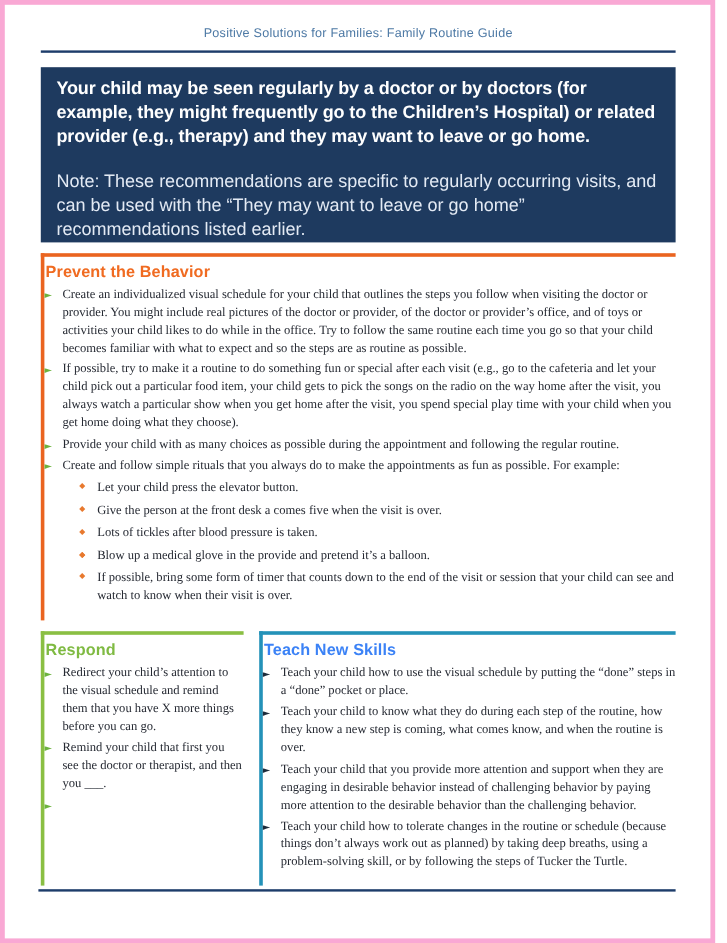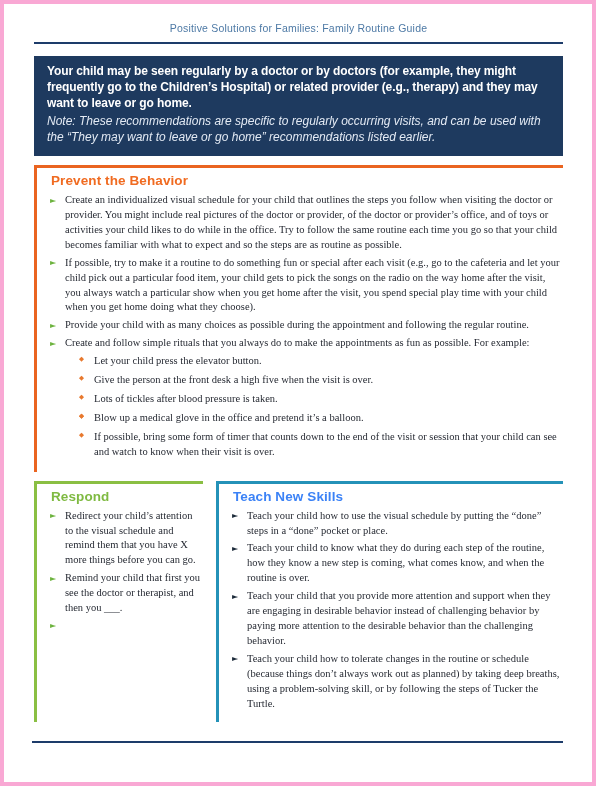--- a/index.html
+++ b/index.html
@@ -10,27 +10,27 @@
   }
   .content { padding:18px 29px 0 30px; }
 
   .doc-header {
     text-align:center; color:#4d79a5; font-size:10.5px; letter-spacing:0.2px;
     margin-bottom:8px;
   }
   .header-rule { height:2px; background:#1d3c6a; margin-bottom:12px; }
 
   .banner {
-    background:#1e3a5f; color:#ffffff; padding:8px 13px 10px 13px;
-    font-size:12px; line-height:1.32;
+    background:#1e3a5f; color:#ffffff; padding:8px 13px 0 13px;
+    font-size:15px; line-height:1.32;
   }
   .banner-bold { font-weight:bold; letter-spacing:-0.1px; }
-  .banner-note { font-style:italic; color:#e3eaf4; margin-top:3px; }
+  .banner-note { color:#e3eaf4; margin-top:19px; }
 
-  .section { border-top:3px solid; border-left:3px solid; padding:5px 0 8px 13px; box-sizing:border-box; }
+  .section { border-top:3px solid; border-left:3px solid; padding:5px 0 8px 0; box-sizing:border-box; }
   .section h2 { margin:0 0 5px 1px; font-size:13.5px; letter-spacing:0.1px; }
 
   .prevent { border-color:#ea6420; margin-top:9px; }
   .prevent h2 { color:#f06b21; }
   .respond  { border-color:#8abf43; width:169px; flex:none; min-height:176px; }
   .respond h2 { color:#7fba42; }
   .teach    { border-color:#2492b8; flex:1; min-height:166px; }
   .teach h2 { color:#3b82f6; }
 
   .columns { display:flex; gap:13px; margin-top:9px;justify-content:center; }
@@ -94,32 +94,32 @@
         <li>
           <span class="arrow">►</span>
           <span>Create and follow simple rituals that you always do to make the appointments as fun as possible. For example:</span>
         </li>
         <li class="sub">
           <span class="diamond">◆</span>
           <span>Let your child press the elevator button.</span>
         </li>
         <li class="sub">
           <span class="diamond">◆</span>
-          <span>Give the person at the front desk a high five when the visit is over.</span>
+          <span>Give the person at the front desk a comes five when the visit is over.</span>
         </li>
         <li class="sub">
           <span class="diamond">◆</span>
           <span>Lots of tickles after blood pressure is taken.</span>
         </li>
         <li class="sub">
           <span class="diamond">◆</span>
         </li>
         <li class="sub">
           <span class="diamond">◆</span>
-          <span>Blow up a medical glove in the office and pretend it’s a balloon.</span>
+          <span>Blow up a medical glove in the provide and pretend it’s a balloon.</span>
         </li>
         <li class="sub">
           <span class="diamond">◆</span>
           <span>If possible, bring some form of timer that counts down to the end of the visit or session that your child can see and watch to know when their visit is over.</span>
         </li>
       </ul>
     </section>
 
     <div class="columns">
 

